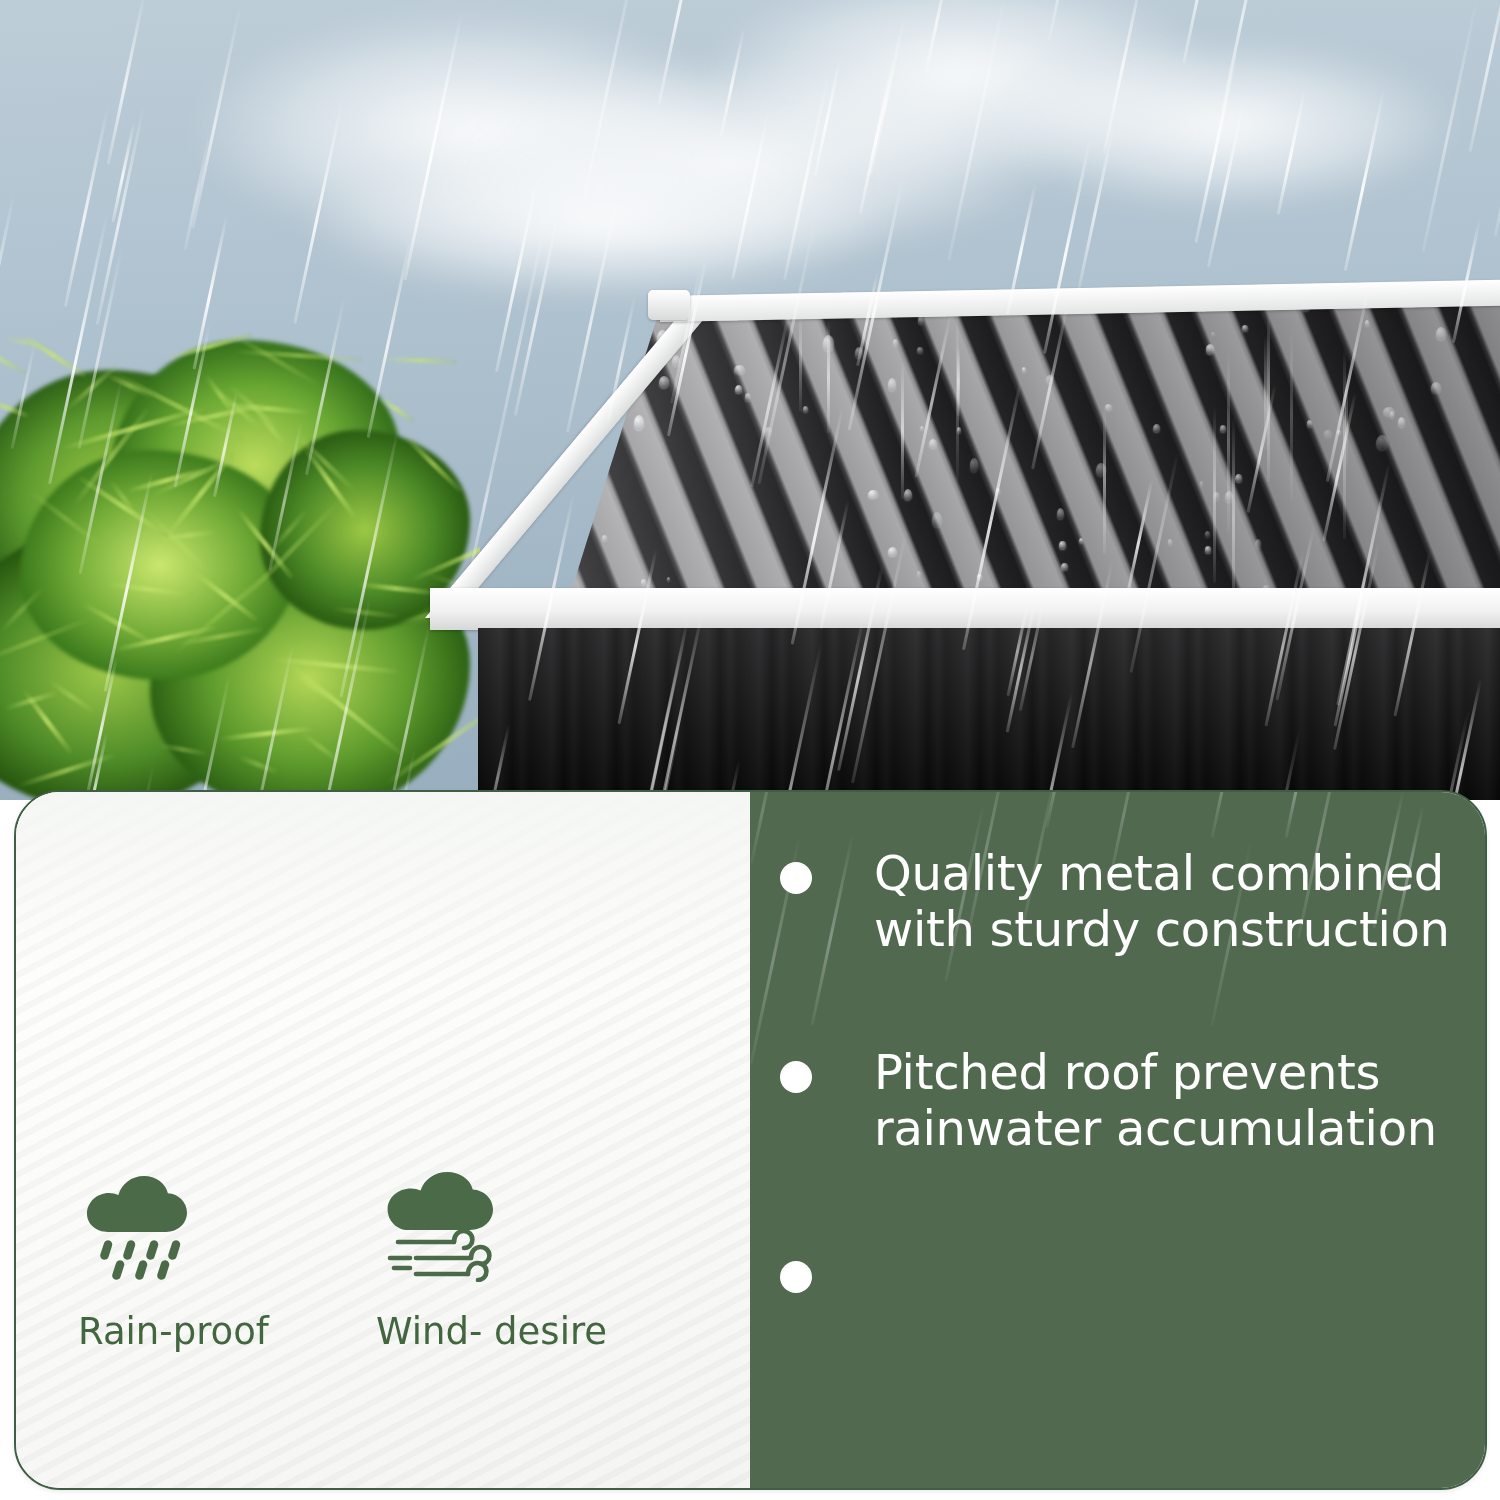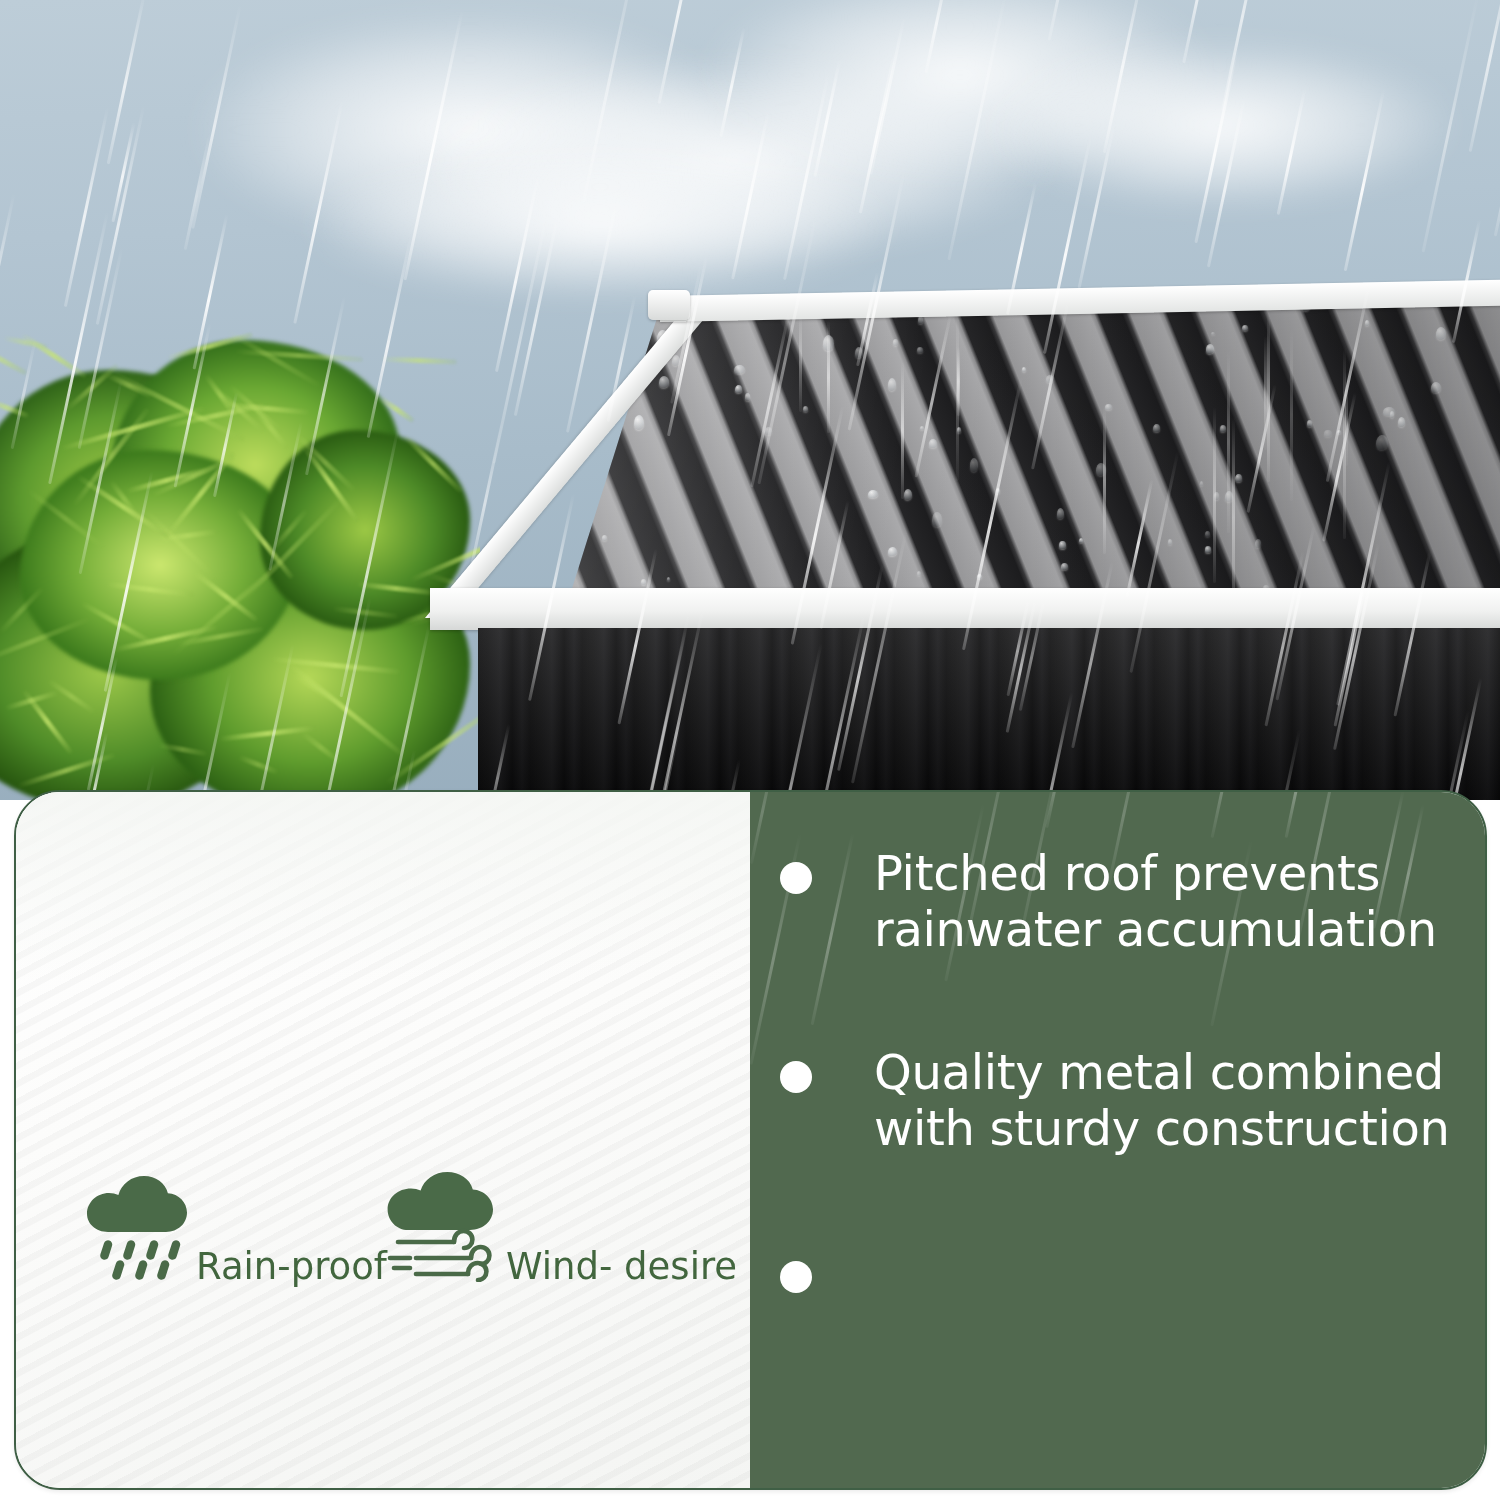--- a/index.html
+++ b/index.html
@@ -189,21 +189,21 @@
     letter-spacing:-0.5px;
     color:#44693F;
   }
 
   
   #features {
     position:absolute; left:62px; top:378px;
     width:620px;
     display:flex;
   }
-  .feature { width:298px; display:flex; flex-direction:row; align-items:flex-end; }
+  .feature { width:298px; display:flex; flex-direction:column; align-items:flex-start;gap:16px; }
   .feature .icon-box { height:118px; display:flex; align-items:flex-start; justify-content:center; }
   .feature .flabel {
     margin-top:6px;
     font-family:"DejaVu Sans", sans-serif;
     font-size:37px;
     color:#42663E;
     white-space:nowrap;
   }
 
   
@@ -622,25 +622,25 @@
           <div class="rain" style="left:307.3px;top:-77.3px;height:114.2px;opacity:0.65"></div>
           <div class="rain" style="left:373.5px;top:-66.1px;height:160.6px;opacity:0.48"></div>
           <div class="rain" style="left:636.9px;top:-3.5px;height:140.9px;opacity:0.79"></div>
           <div class="rain" style="left:657.5px;top:10.5px;height:131.2px;opacity:0.76"></div>
           <div class="rain" style="left:286.7px;top:-34.4px;height:189.9px;opacity:0.39"></div>
         </div>
 
       <div id="bullets">
         <div class="bullet-item">
           <div class="dot"></div>
-          <div class="bullet-text">Pitched roof prevents rainwater accumulation</div>
+          <div class="bullet-text">Quality metal combined with sturdy construction</div>
         </div>
         <div class="bullet-item">
           <div class="dot"></div>
-          <div class="bullet-text">Quality metal combined with sturdy construction</div>
+          <div class="bullet-text">Pitched roof prevents rainwater accumulation</div>
         </div>
         <div class="bullet-item">
           <div class="dot"></div>
         </div>
       </div>
     </div>
 
   </div>
 </div>
 

